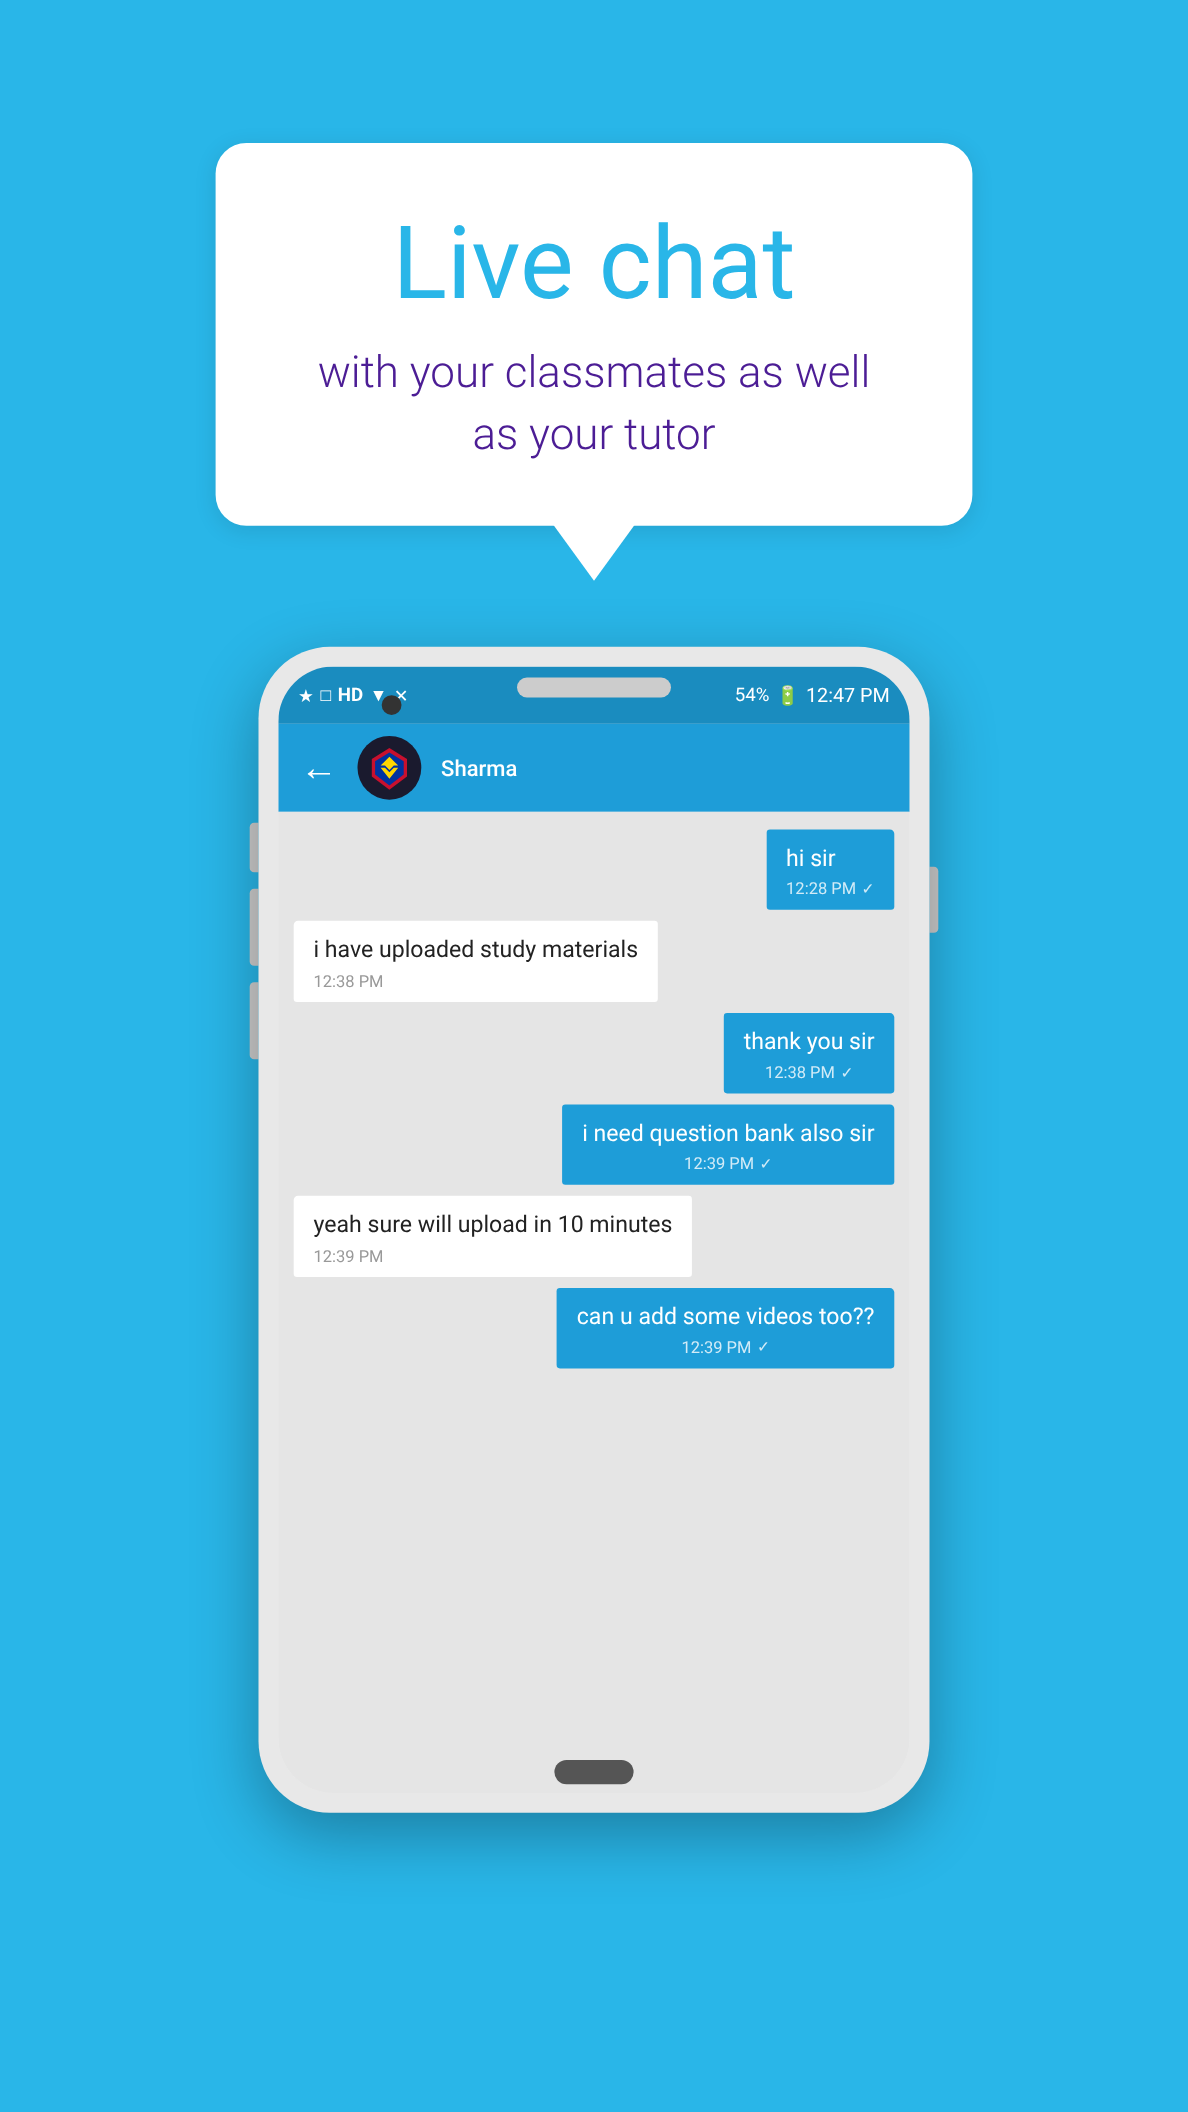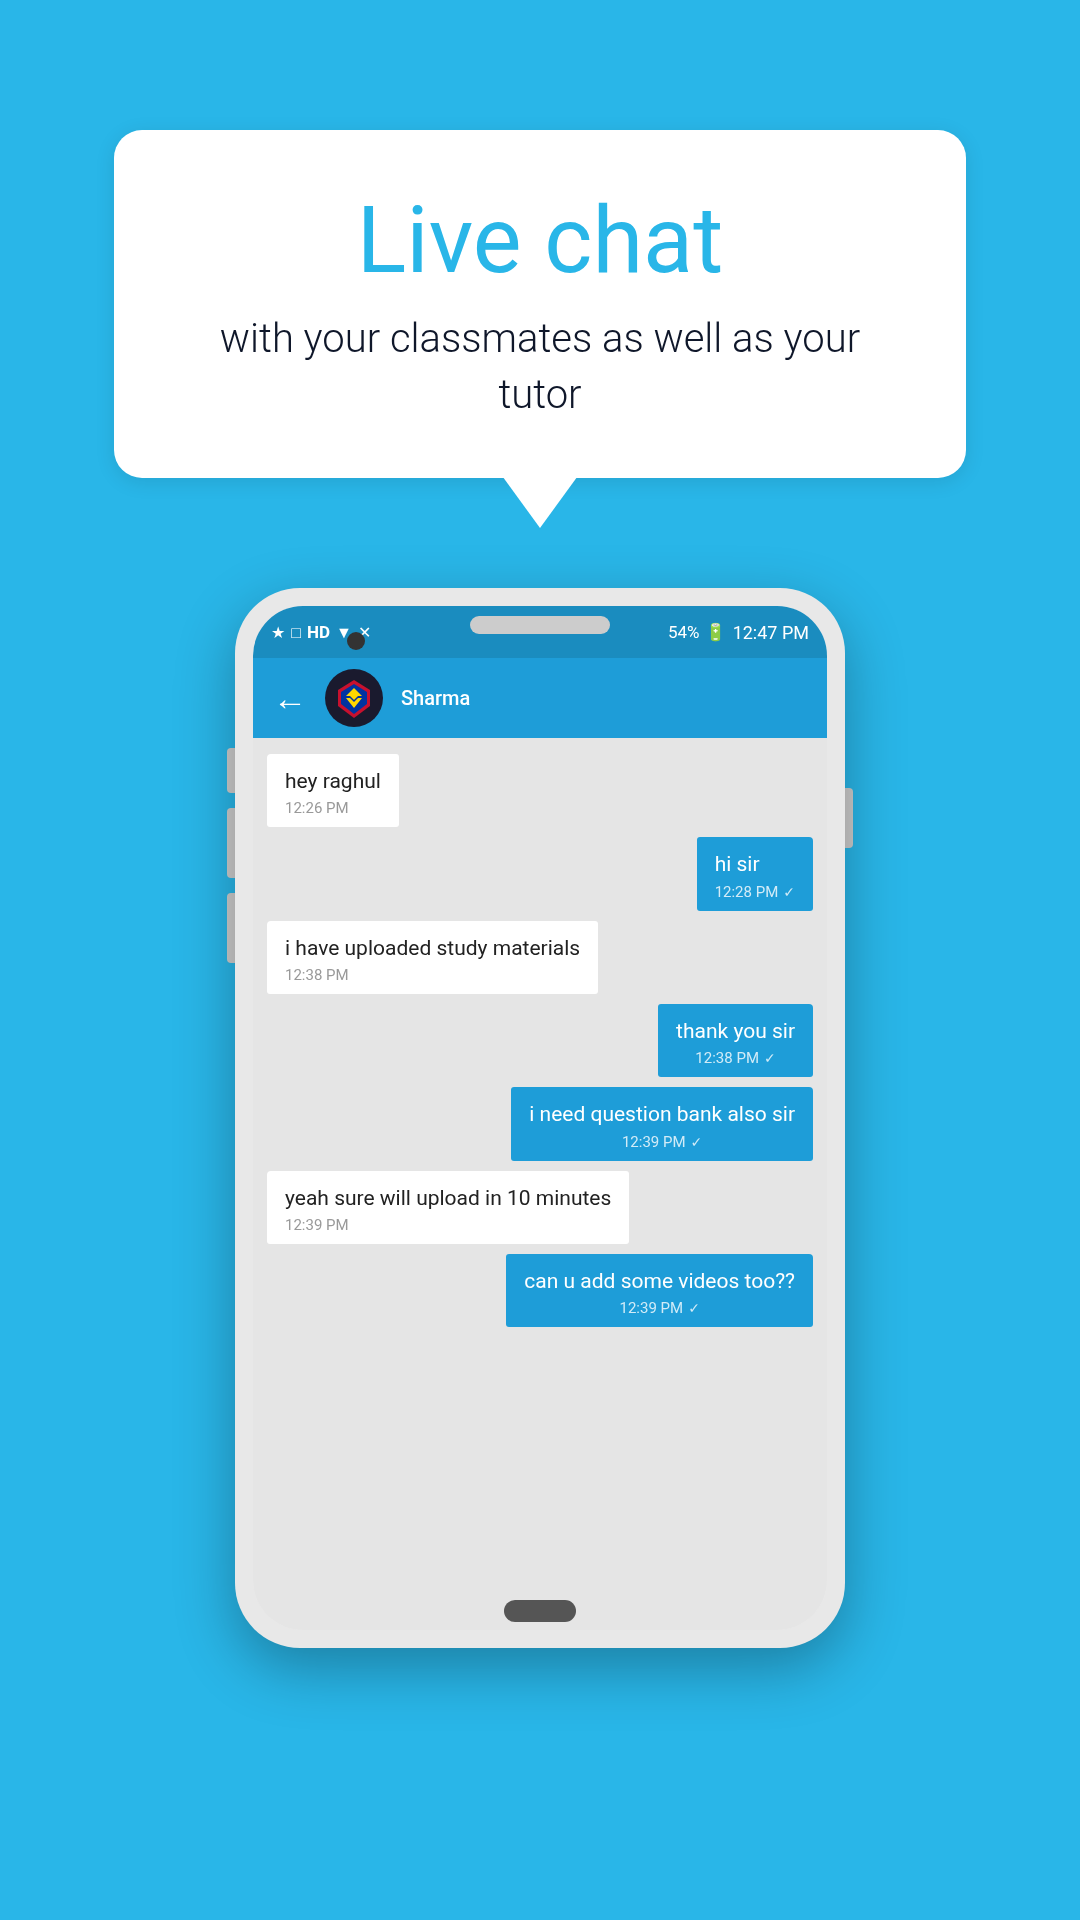--- a/index.html
+++ b/index.html
@@ -15,21 +15,21 @@
       flex-direction: column;
       align-items: center;
     }
 
     
     .speech-bubble {
       background: white;
       border-radius: 28px;
       padding: 60px 80px 55px 80px;
       margin-top: 130px;
-      width: 852px;
+      width: 688px;
       text-align: center;
       position: relative;
       box-shadow: 0 4px 20px rgba(0,0,0,0.1);
     }
 
     .speech-bubble::after {
       content: '';
       position: absolute;
       bottom: -50px;
       left: 50%;
@@ -43,21 +43,21 @@
 
     .speech-bubble h1 {
       color: #29b6e8;
       font-size: 92px;
       font-weight: 400;
       line-height: 1.1;
       margin-bottom: 20px;
     }
 
     .speech-bubble p {
-      color: #0f172a;
+      color: #4c1d95;
       font-size: 40px;
       font-weight: 300;
       line-height: 1.4;
     }
 
     
     .phone-wrapper {
       margin-top: 110px;
       position: relative;
     }
@@ -348,26 +348,20 @@
             <polygon points="22,8 35,16 35,28 22,38 9,28 9,16" fill="#0033a0"></polygon>
             <path d="M14,20 L22,12 L30,20 L26,20 L22,24 L18,20 Z" fill="#ffd700"></path>
             <path d="M14,22 L18,22 L22,26 L26,22 L30,22 L22,32 Z" fill="#ffd700"></path>
           </svg>
         </div>
         <span class="contact-name">Sharma</span>
       </div>
 
       <div class="chat-area">
 
-        <div class="msg-row received">
-          <div class="bubble received">
-            <div class="bubble-text">hey raghul</div>
-            <div class="bubble-time">12:26 PM</div>
-          </div>
-        </div>
 
         <div class="msg-row sent">
           <div class="bubble sent">
             <div class="bubble-text">hi sir</div>
             <div class="bubble-time">12:28 PM <span class="checkmark">✓</span></div>
           </div>
         </div>
 
         <div class="msg-row received">
           <div class="bubble received">

